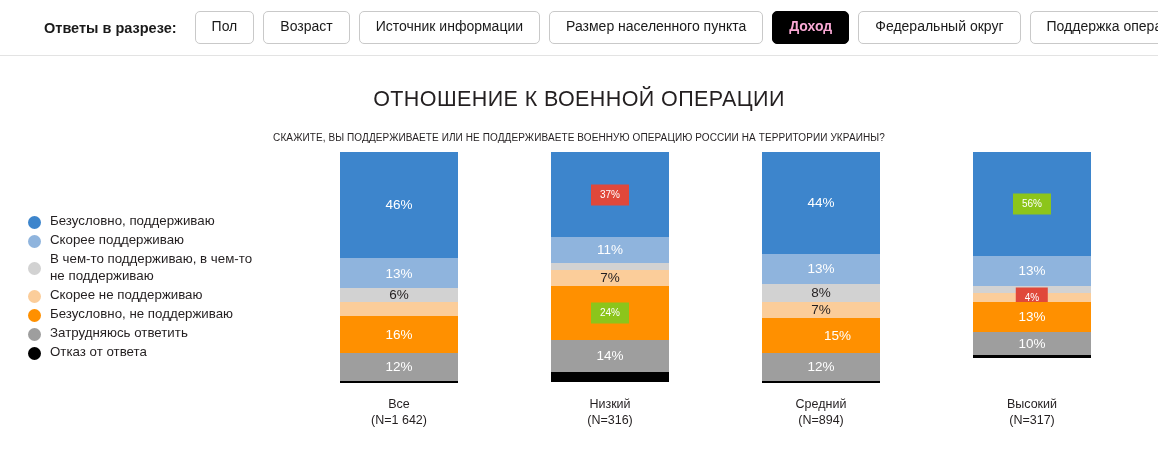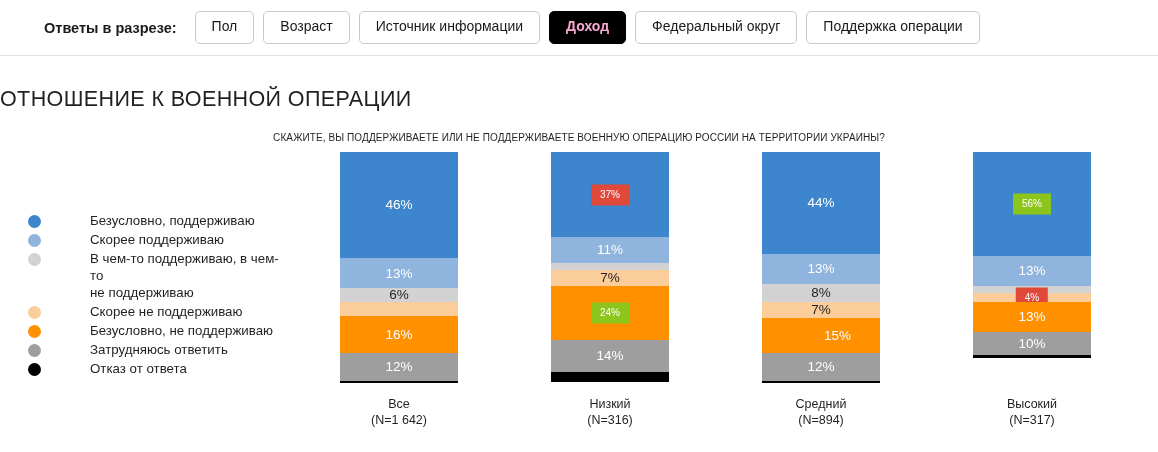--- a/index.html
+++ b/index.html
@@ -51,21 +51,21 @@
   }
   .chip.active {
     background: #000000;
     border-color: #000000;
     color: #f9a8d4;
     font-weight: bold;
   }
 
   
   #chart-title {
-    text-align: left;
+    text-align: center;
     font-size: 21.5px;
     letter-spacing: 0.4px;
     color: #231f20;
     margin-top: 31px;
   }
   #chart-subtitle {
     text-align: center;
     font-size: 10px;
     letter-spacing: 0.1px;
     color: #231f20;
@@ -74,23 +74,22 @@
 
   
   #legend {
     position: absolute;
     left: 28px;
     top: 212px;
     width: 262px;
   }
   .legend-item {
     display: flex;
-    align-items: flex-start;
+    align-items: center;
     margin-bottom: 2px;
-    gap: 40px;
   }
   .legend-dot {
     width: 13px;
     height: 13px;
     border-radius: 50%;
     flex: 0 0 13px;
     margin-top: 3px;
     margin-right: 9px;
   }
   .legend-text {
@@ -158,20 +157,21 @@
 </style>
 </head>
 <body>
 
 <div id="filter-bar">
   <div id="filter-label">Ответы в разрезе:</div>
   <div class="chips" id="chips">
       <button class="chip">Пол</button>
       <button class="chip">Возраст</button>
       <button class="chip">Источник информации</button>
+      <button class="chip">Размер населенного пункта</button>
       <button class="chip active">Доход</button>
       <button class="chip">Федеральный округ</button>
       <button class="chip">Поддержка операции</button>
     </div>
 </div>
 
 <div id="chart-title">ОТНОШЕНИЕ К ВОЕННОЙ ОПЕРАЦИИ</div>
 <div id="chart-subtitle">СКАЖИТЕ, ВЫ ПОДДЕРЖИВАЕТЕ ИЛИ НЕ ПОДДЕРЖИВАЕТЕ ВОЕННУЮ ОПЕРАЦИЮ РОССИИ НА ТЕРРИТОРИИ УКРАИНЫ?</div>
 
 <div id="legend">

